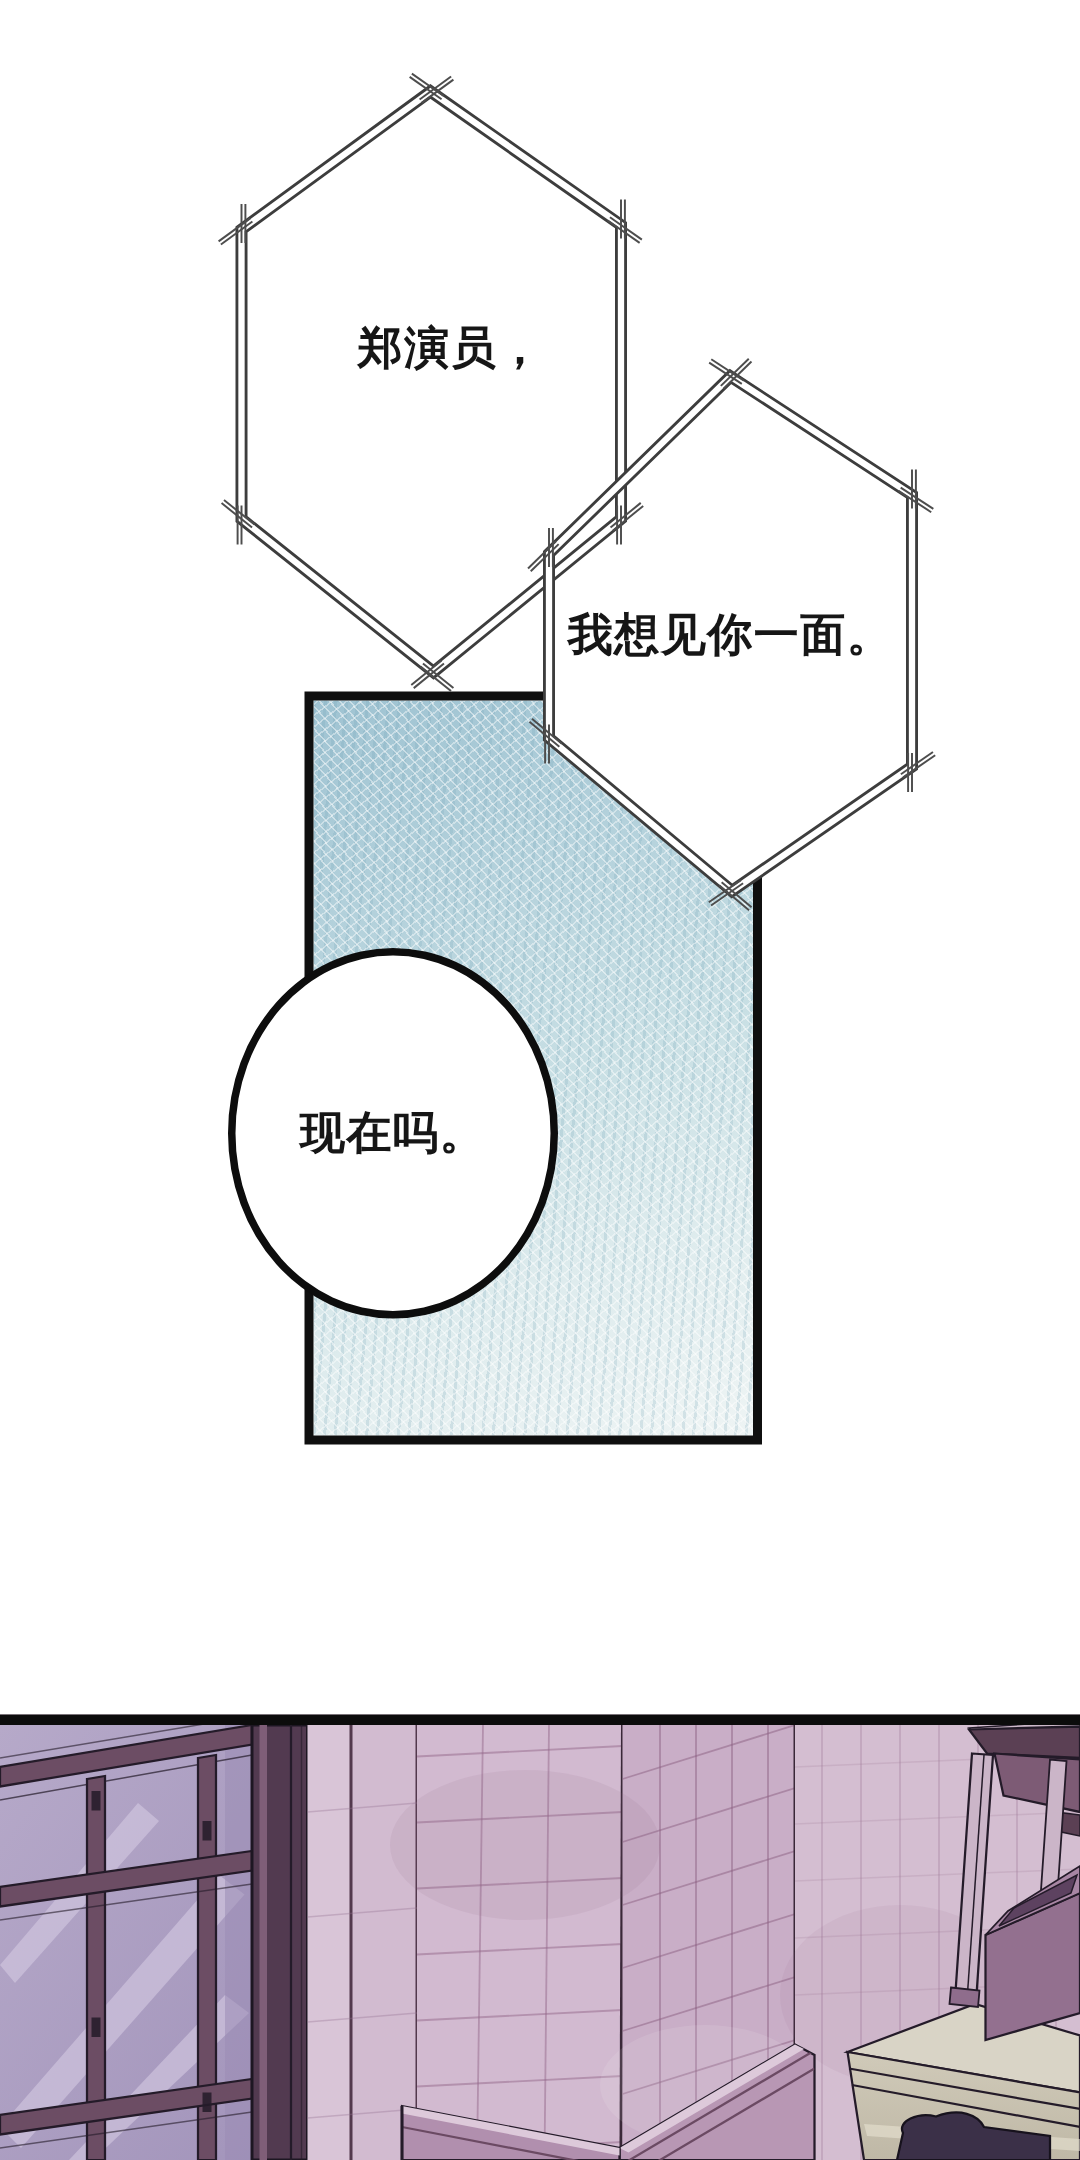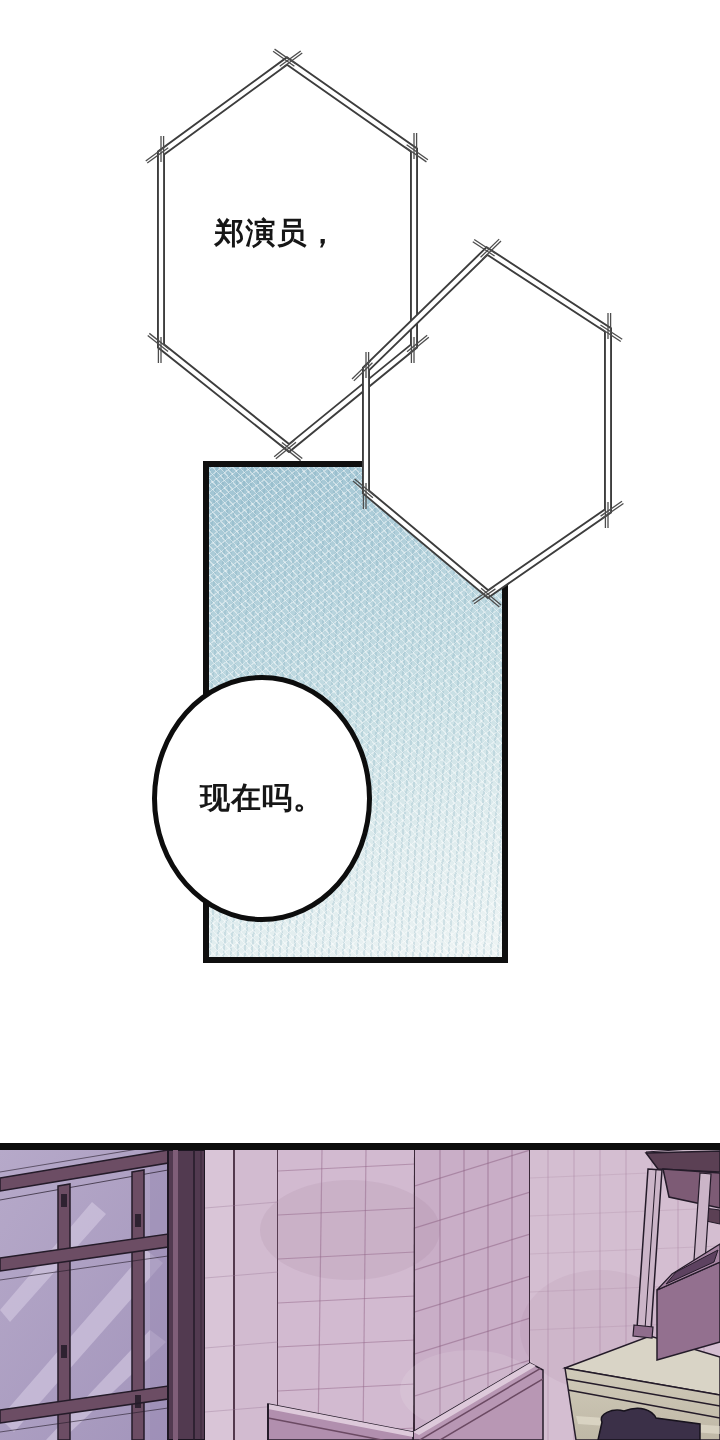--- a/index.html
+++ b/index.html
@@ -17,25 +17,25 @@
       repeating-linear-gradient(95deg, rgba(110,160,180,.20) 0 2px, rgba(110,160,180,0) 2px 7px),
       linear-gradient(160deg,#9fc3d2 0%,#b5d2dc 28%,#c8dfe4 52%,#ddebed 74%,#eef4f4 100%);
   }
 
   .hex-svg{position:absolute;left:0;top:0;z-index:2;pointer-events:none;}
 
   .hex-text{
     position:absolute;z-index:4;text-align:center;color:#161616;
     font-weight:700;font-size:30px;line-height:42px;letter-spacing:1px;
   }
-  .hex-text.t1{left:150px;top:212px;width:253px;}
+  .hex-text.t1{left:174px;top:212px;width:253px;}
   .hex-text.t2{left:366px;top:403px;width:242px;}
 
   .round-bubble{
-    position:absolute;left:152px;top:675px;width:220px;height:247px;z-index:3;
+    position:absolute;left:152px;top:632px;width:220px;height:247px;z-index:3;
     box-sizing:border-box;background:#ffffff;border:5px solid #0d0d0d;
     border-radius:50% / 50%;
     display:flex;align-items:center;justify-content:center;
   }
   .round-bubble .txt{
     font-weight:700;font-size:30px;color:#161616;letter-spacing:1px;
   }
 
   
   .scene-panel{
@@ -106,20 +106,21 @@
         <line x1="366" y1="378" x2="366" y2="352" stroke="#4d4d4d" stroke-width="1.3"></line>
         <line x1="368.6" y1="378" x2="368.6" y2="352" stroke="#4d4d4d" stroke-width="1.3"></line>
         <line x1="372.4433357998518" y1="362.7164163274173" x2="353.82925460027997" y2="380.8689913815452" stroke="#4d4d4d" stroke-width="1.3"></line>
         <line x1="370.62807829443904" y1="360.8550082074601" x2="352.0139970948672" y2="379.007583261588" stroke="#4d4d4d" stroke-width="1.3"></line>
       </g>
   </svg>
 
   <div class="hex-text t1">
     <div>郑演员，</div>
   </div>
+  <div class="hex-text t2">我想见你一面。</div>
 
   <div class="round-bubble">
     <span class="txt">现在吗。</span>
   </div>
 
   <div class="scene-panel">
     <svg width="720" height="290" viewBox="0 0 720 290">
       <defs>
         <linearGradient id="glassGrad" x1="0" y1="0" x2="1" y2="1">
           <stop offset="0" stop-color="#b6a9c9"></stop>

